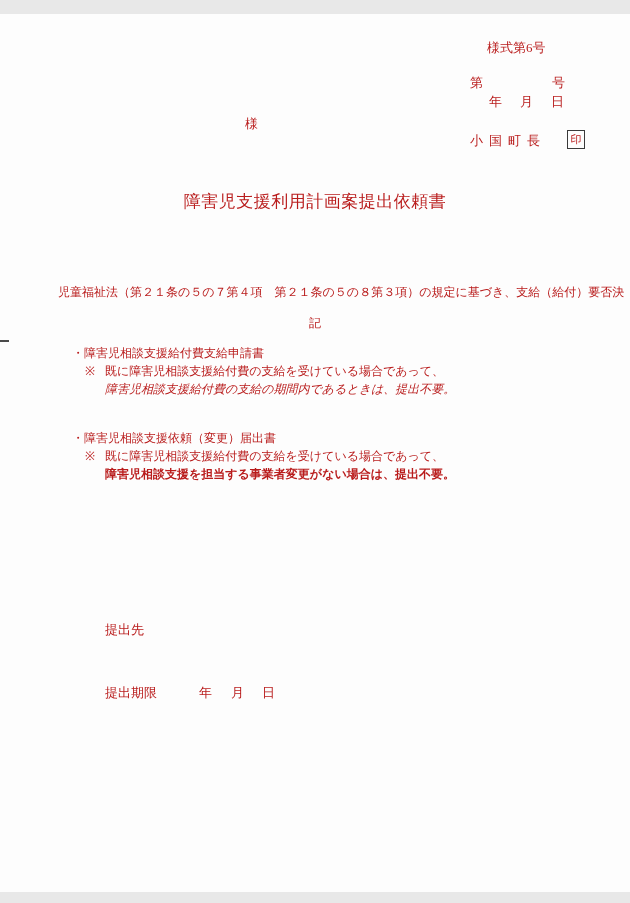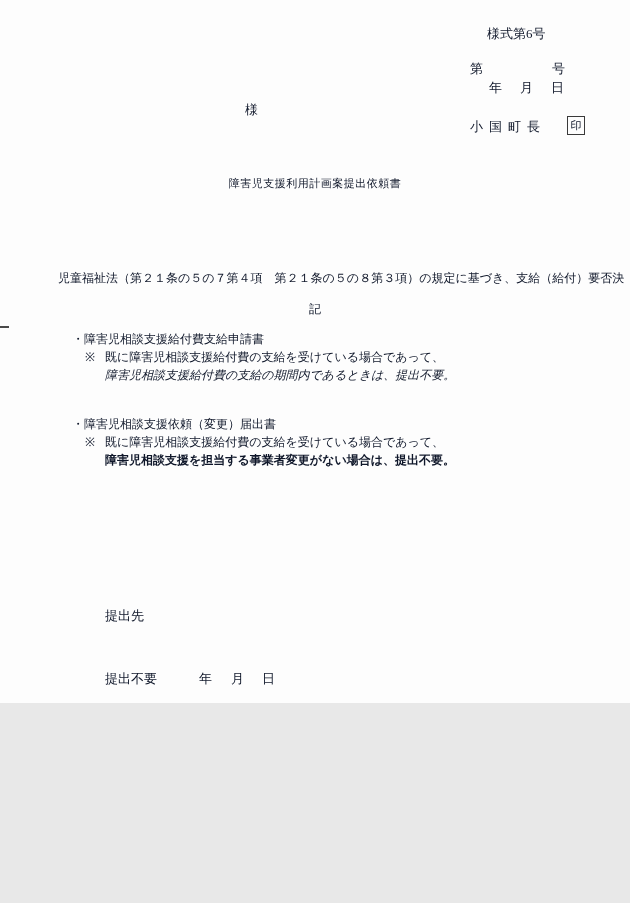--- a/index.html
+++ b/index.html
@@ -1,32 +1,32 @@
 <!DOCTYPE html>
 <html><head>
 <meta charset="utf-8">
 <style>
   html, body { margin: 0; padding: 0; background: #e8e8e8; }
   .page {
     position: relative;
     width: 630px;
-    height: 703px;
-    margin: 0 auto;
+    height: 878px;
+    margin: 14px auto;
     background: #fdfdfd;
-    color: #0f172a;
+    color: #b91c1c;
     font-family: "Liberation Serif", "DejaVu Serif", serif;
     overflow: hidden;
   }
   .abs { position: absolute; white-space: pre; }
   .t13 { font-size: 13px; line-height: 15px; }
   .t12 { font-size: 12px; line-height: 19px; }
   .title {
     left: 0; right: 0; top: 176px;
     text-align: center;
-    font-size: 11px;
+    font-size: 17px;
     letter-spacing: 0.5px;
     font-weight: 500;
   }
   .centered { left: 0; right: 0; text-align: center; }
   .body-block { left: 33px; top: 231px; width: 580px; }
   .body-line { white-space: pre; }
   .body-line.extra-indent { padding-left: 13px; }
   .issuer-name { letter-spacing: 6px; }
   .seal-box {
     position: absolute;
@@ -90,19 +90,19 @@
   <div>
     <div class="abs t12" style="left:72px; top:415px;">・障害児相談支援依頼（変更）届出書</div>
     <span class="abs t12" style="left:85px; top:433px;">※</span>
     <div class="abs t12" style="left:105px; top:433px;">既に障害児相談支援給付費の支給を受けている場合であって、</div>
     <div class="abs t12" style="left:105px; top:451px;font-weight:bold;">障害児相談支援を担当する事業者変更がない場合は、提出不要。</div>
   </div>
 
   <div class="abs t13" style="left:105px; top:608px;">提出先</div>
 
   <div>
-    <span class="abs t13" style="left:105px; top:671px;">提出不要</span>
+    <span class="abs t13" style="left:105px; top:671px;">提出期限</span>
     <span class="abs t13" style="left:199px; top:671px;">年</span>
     <span class="abs t13" style="left:231px; top:671px;">月</span>
     <span class="abs t13" style="left:262px; top:671px;">日</span>
   </div>
 
 </div>
 
 </body></html>

